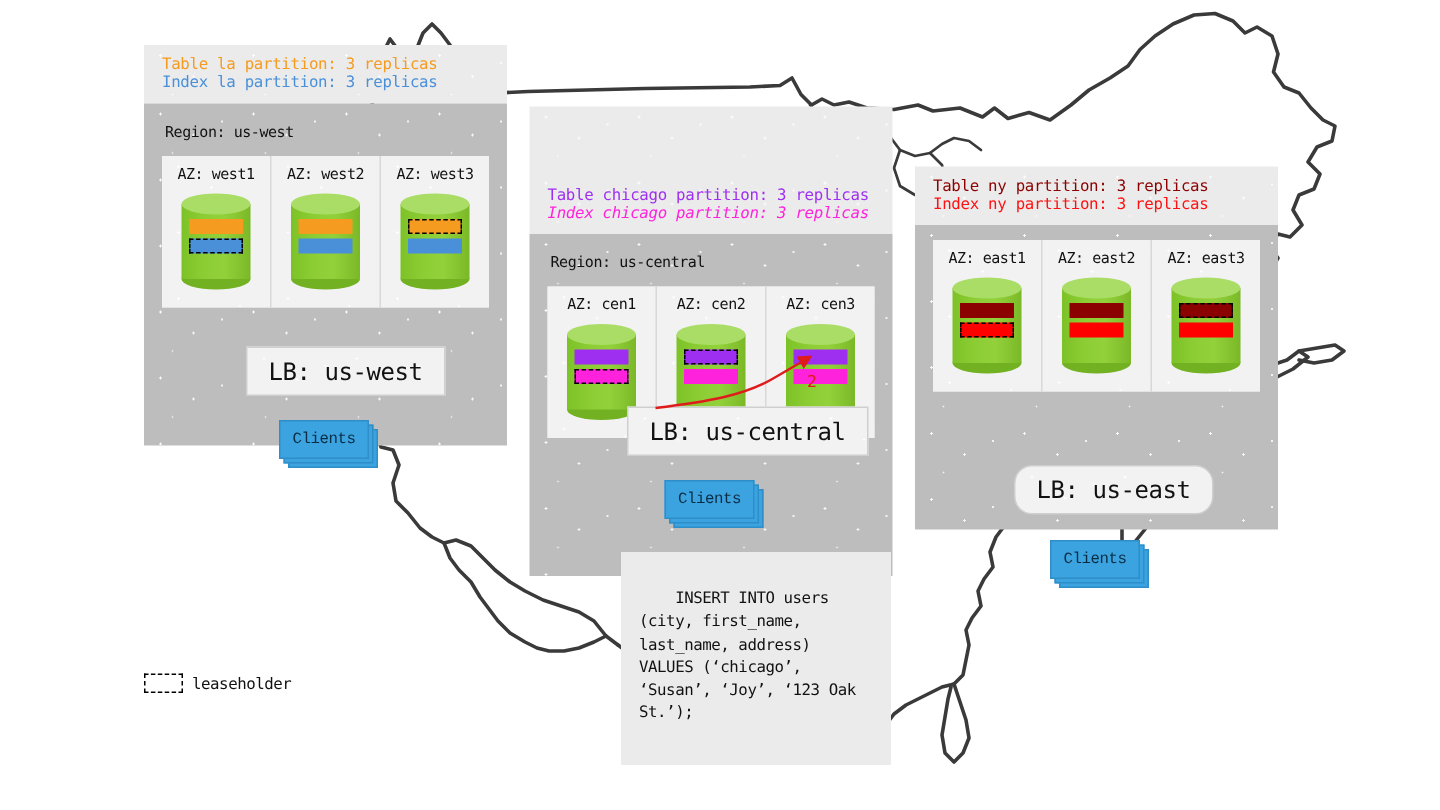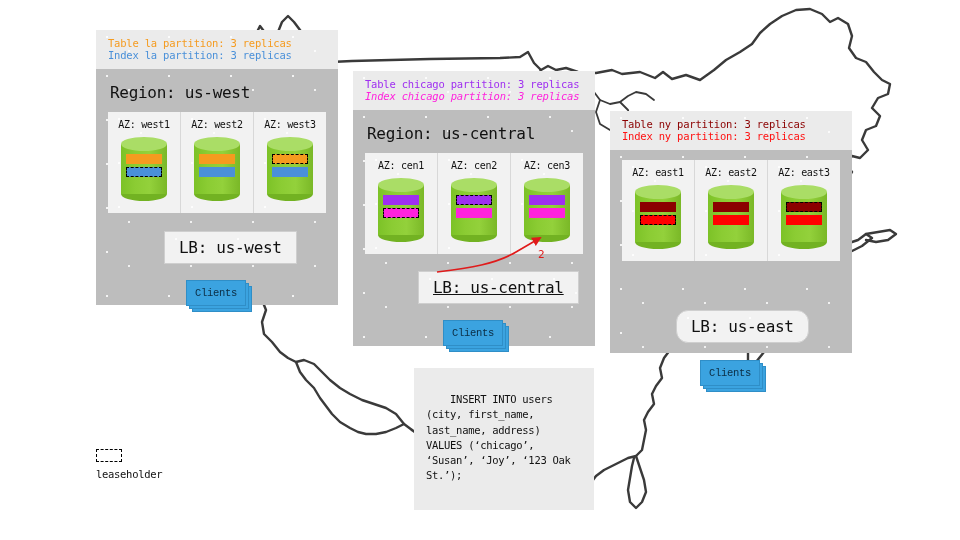--- a/index.html
+++ b/index.html
@@ -20,21 +20,21 @@
     background:#ebebeb;
     padding:7px 10px 7px 12px;
     line-height:1.18;
   }
   .head-line{font-size:10.5px;letter-spacing:-0.2px;white-space:nowrap;}
   .region-body{
     background:#bdbdbd;
     padding:10px 12px 14px 12px;
   }
   .region-title{
-    font-size:16px;color:#111;margin:4px 0 10px 2px;letter-spacing:-0.3px;
+    font-size:10px;color:#111;margin:4px 0 10px 2px;letter-spacing:-0.3px;
     white-space:nowrap;
   }
   .az-strip{
     background:#ebebeb;
     display:flex;
     padding:0;
   }
   .az-cell{
     background:#f2f2f2;
     border-left:1px solid #d8d8d8;
@@ -92,21 +92,21 @@
     background:#ebebeb;
     padding:9px 12px 11px 12px;
     width:156px;
     font-size:10.5px;color:#111;line-height:1.45;letter-spacing:-0.3px;
     white-space:pre-wrap;
   }
 
   
   #legend{
     position:absolute;z-index:5;left:96px;top:449px;
-    display:flex;align-items:flex-start;gap:6px;flex-direction:column;
+    display:flex;align-items:flex-end;gap:6px;
   }
   #legend .swatch{width:24px;height:11px;border:1.6px dashed #000;background:transparent;}
   #legend .lbl{font-size:10.5px;color:#111;letter-spacing:-0.3px;}
 
   
   #annot-layer{position:absolute;left:0;top:0;width:960px;height:540px;z-index:7;pointer-events:none;}
   #annot-num{
     position:absolute;z-index:8;left:538px;top:248px;
     color:#e01b1b;font-size:11px;
   }
@@ -213,21 +213,21 @@
                   <div class="band" style="background: rgb(74, 144, 217);"></div>
                 </div>
               </div>
             </div>
           </div>
           <div style="height: 78px;"></div>
         </div>
       </div>
       <div class="panel" style="left: 353px; top: 71px;">
         <div class="panel-head speckle">
-          <div class="head-line" style="color: rgb(159, 47, 240);">Table chicago partition: 3 replicas</div>
+          <div class="head-line" style="color: rgb(159, 47, 240); margin-top: 46px;">Table chicago partition: 3 replicas</div>
           <div class="head-line" style="color: rgb(255, 34, 221); font-style: italic;">Index chicago partition: 3 replicas</div>
         </div>
         <div class="region-body speckle">
           <div class="region-title">Region: us-central</div>
           <div class="az-strip">
             <div class="az-cell speckle">
               <div class="az-label">AZ: cen1</div>
               <div class="cyl">
                 <div class="cyl-bot"></div>
                 <div class="cyl-body"></div>
@@ -333,21 +333,21 @@
     <span class="swatch"></span>
     <span class="lbl">leaseholder</span>
   </div>
 
 <div class="lb speckle" style="left: 164px; top: 231px;">LB: us-west</div>
     <div class="clients-wrap" style="left: 186px; top: 280px;">
       <div class="clients-sh" style="left:6px;top:6px;width:58px;height:24px;"></div>
       <div class="clients-sh" style="left:3px;top:3px;width:58px;height:24px;"></div>
       <div class="clients-main">Clients</div>
     </div>
-    <div class="lb speckle" style="left: 418px; top: 271px; text-decoration: underline;">LB: us-central</div>
+    <div class="lb speckle" style="left: 418px; top: 271px;">LB: us-central</div>
     <div class="clients-wrap" style="left: 443px; top: 320px;">
       <div class="clients-sh" style="left:6px;top:6px;width:58px;height:24px;"></div>
       <div class="clients-sh" style="left:3px;top:3px;width:58px;height:24px;"></div>
       <div class="clients-main">Clients</div>
     </div>
     <div class="lb speckle" style="left: 676px; top: 310px; border-radius: 12px;">LB: us-east</div>
     <div class="clients-wrap" style="left: 700px; top: 360px;">
       <div class="clients-sh" style="left:6px;top:6px;width:58px;height:24px;"></div>
       <div class="clients-sh" style="left:3px;top:3px;width:58px;height:24px;"></div>
       <div class="clients-main">Clients</div>

